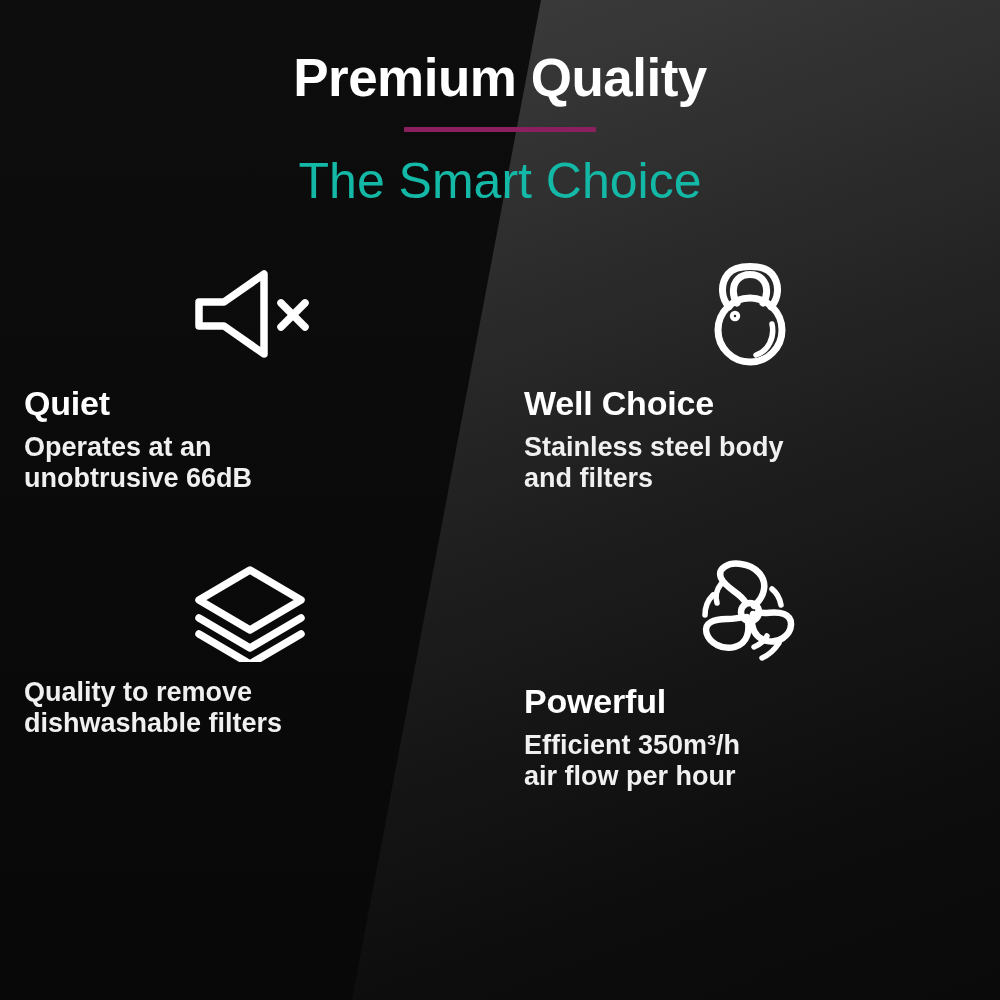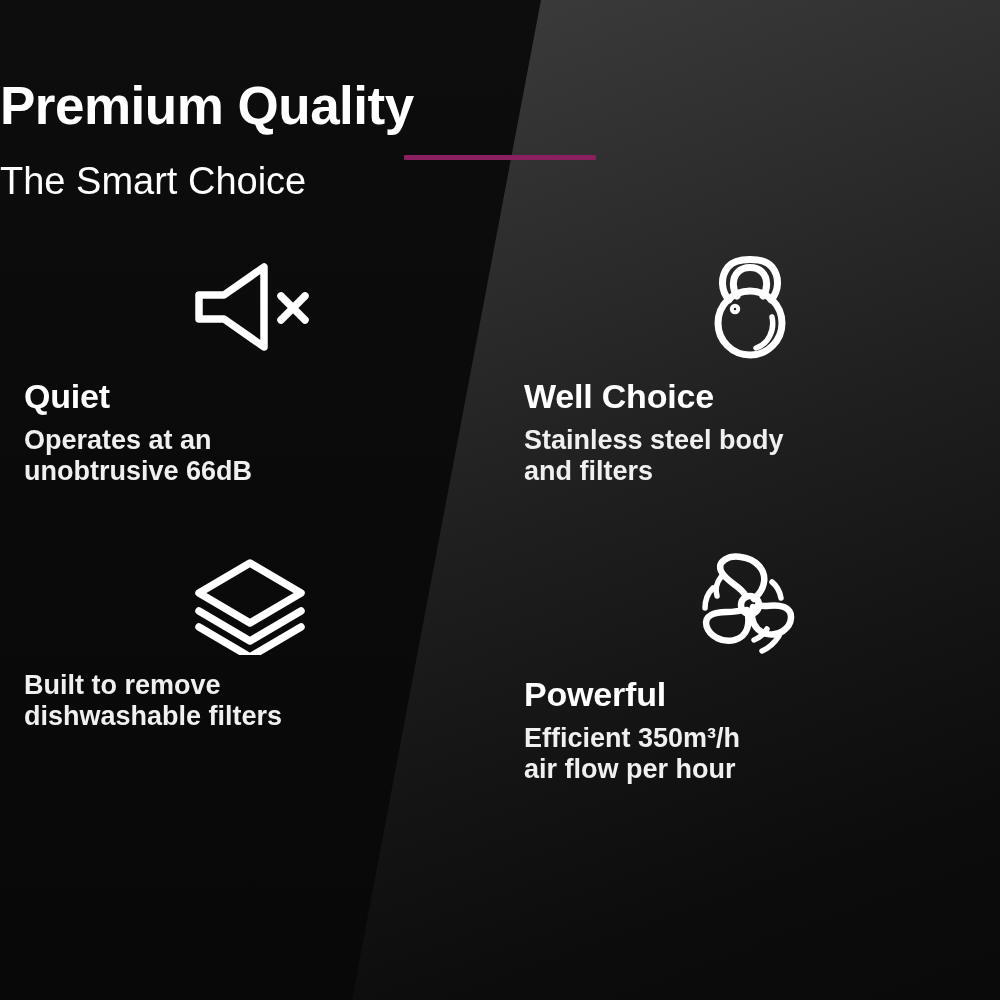--- a/index.html
+++ b/index.html
@@ -30,41 +30,42 @@
   .bg-base {
     position:absolute; inset:0;
     background:linear-gradient(180deg,#0d0d0d 0%, #0a0a0a 55%, #080808 100%);
     z-index:0;
   }
   .bg-diagonal { z-index:1; }
 
   .content { position:relative; z-index:3; width:100%; height:100%; }
 
   
-  .header { padding-top:78px; }
+  .header { padding-top:50px; text-align:center; }
 
   .title {
     font-size:53px;
     font-weight:700;
     letter-spacing:-0.5px;
     color:#ffffff;
     line-height:1.05;
   }
 
   .divider {
     width:192px; height:5px;
     background:#8b2060;
     margin:21px auto 0 auto;
     border-radius:1px;
   }
 
   .subtitle {
-    font-size:38px;
+    margin-top:20px;
+    font-size:50px;
     font-weight:400;
-    color:#ffffff;
+    color:#14b8a6;
     letter-spacing:0px;
   }
 
   
   .grid {
     margin-top:48px;
     display:grid;
     grid-template-columns:1fr 1fr;
     grid-template-rows:auto auto;
     row-gap:62px;
@@ -144,21 +145,21 @@
       </div>
 
       <div class="feature">
         <div class="icon-wrap">
           <svg width="118" height="100" viewBox="0 0 118 100" fill="none" stroke="#ffffff" stroke-width="7.5" stroke-linecap="round" stroke-linejoin="round">
             <path d="M59 8 L110 38 L59 68 L8 38 Z"></path>
             <path d="M8 56 L59 86 L110 56"></path>
             <path d="M8 72 L59 102 L110 72"></path>
           </svg>
         </div>
-        <div class="f-desc">Built to remove
+        <div class="f-desc">Quality to remove
 dishwashable filters</div>
       </div>
 
       <div class="feature">
         <div class="icon-wrap">
           <svg width="108" height="106" viewBox="0 0 108 106" fill="none" stroke="#ffffff" stroke-width="6.5" stroke-linecap="round" stroke-linejoin="round">
             <circle cx="54" cy="53" r="9"></circle>
             <path d="M50 44 C44 33 30 30 25 19 C21 9 33 3 45 5 C60 7 70 18 68 30 C67 39 61 44 58 47"></path>
             <path d="M46 58 C35 62 24 58 15 63 C6 68 10 80 21 86 C33 92 47 88 51 77 C54 69 52 62 51 58"></path>
             <path d="M62 53 C70 56 78 51 88 55 C98 59 97 72 87 79 C77 86 63 82 58 72 C55 65 56 58 57 55"></path>

